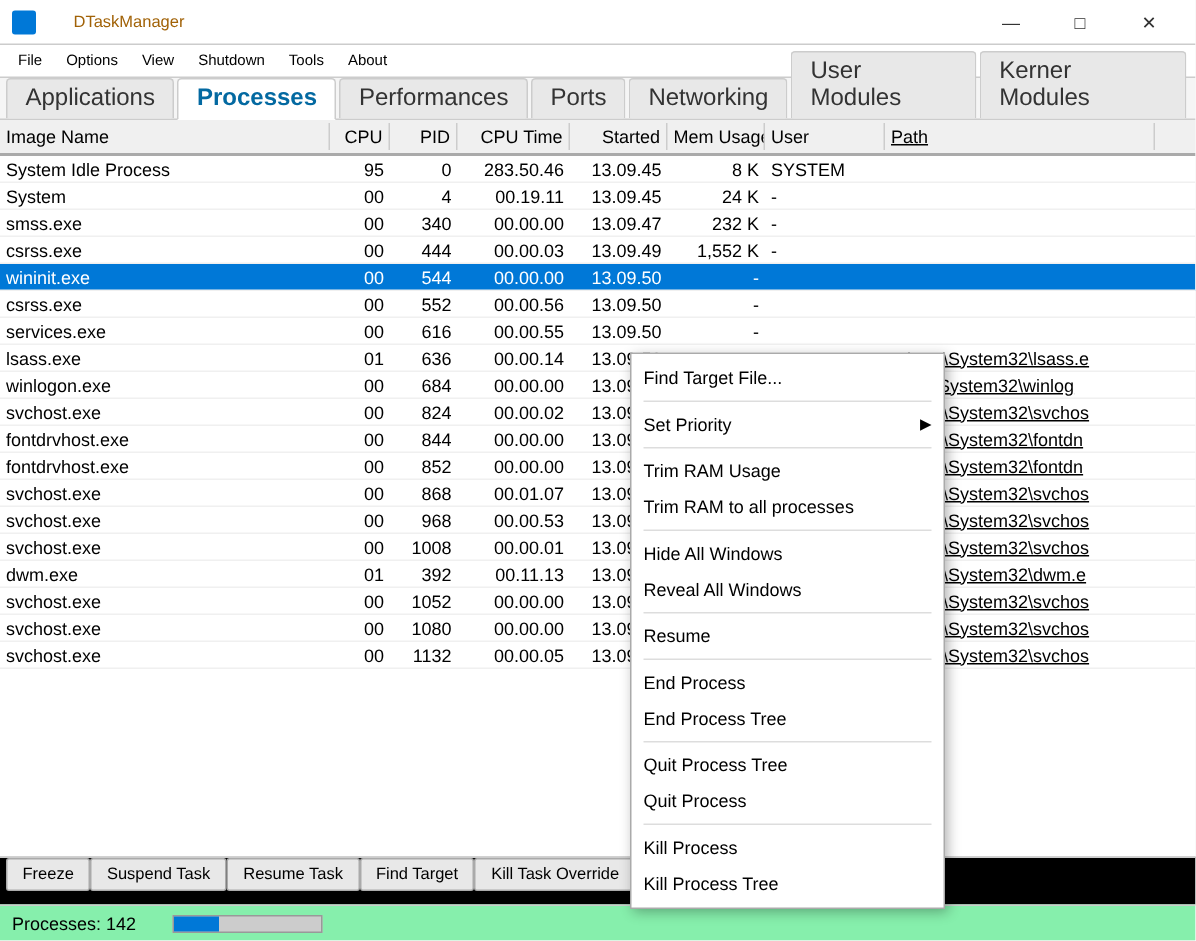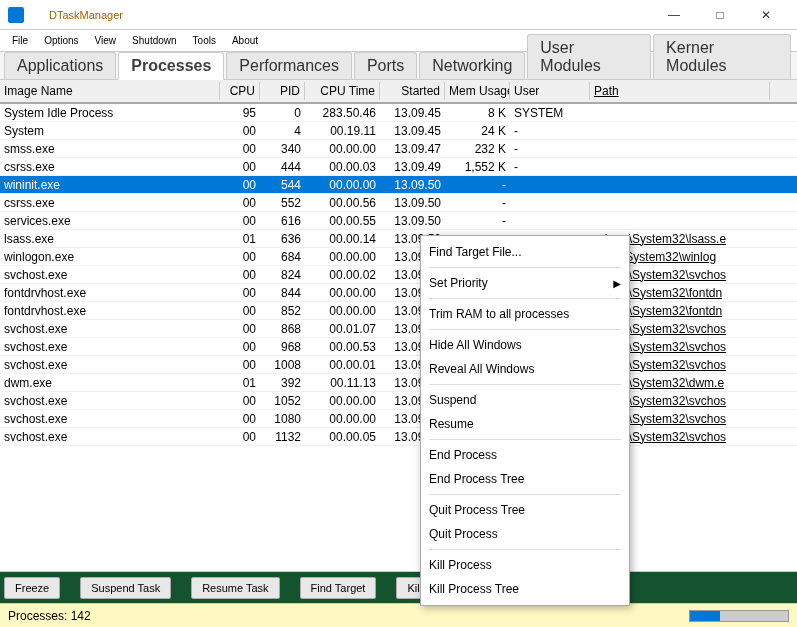--- a/index.html
+++ b/index.html
@@ -63,21 +63,21 @@
       background: #e8e8e8;
       cursor: pointer;
       margin-right: 2px;
       font-size: 16px;
       color: #333;
       border-radius: 3px 3px 0 0;
     }
     .tab.active {
       background: #fff;
       border-bottom: 1px solid #fff;
-      color: #404040;
+      color: #0369a1;
       font-weight: 600;
       margin-bottom: -1px;
       z-index: 1;
     }
 
     
     #main {
       background: #fff;
       display: flex;
       flex-direction: column;
@@ -133,48 +133,47 @@
     .col-pid { width: 45px; text-align: right; }
     .col-cputime { width: 75px; text-align: right; }
     .col-started { width: 65px; text-align: right; }
     .col-mem { width: 65px; text-align: right; }
     .col-user { width: 80px; }
     .col-path { width: 180px; text-decoration: underline; }
 
     
     #bottom-toolbar {
       display: flex;
-      align-items: center;
-      background: #14532d;
+      align-items: flex-start;
+      background: #000000;
       border-top: 1px solid #ccc;
       height: 32px;
       padding: 0 4px;
-      gap: 20px;
+      gap: 0;
     }
     .toolbar-btn {
       padding: 4px 10px;
       background: #e8e8e8;
       border: 1px solid #aaa;
       cursor: pointer;
       font-size: 11px;
       border-radius: 2px;
       white-space: nowrap;
     }
 
     
     #status-bar {
-      background: #fef9c3;
+      background: #86efac;
       border-top: 1px solid #ccc;
       height: 24px;
       display: flex;
       align-items: center;
       padding: 0 8px;
       gap: 24px;
       font-size: 12px;
-      justify-content: space-between;
     }
     #status-bar .status-progress {
       width: 100px; height: 12px;
       background: #ccc;
       border: 1px solid #999;
       position: relative;
     }
     #status-bar .status-progress-fill {
       height: 100%;
       background: #0078d7;
@@ -450,26 +449,26 @@
         <div class="cell col-user"></div>
         <div class="cell col-path">ndows\System32\svchos</div>
       </div>
     </div>
 
   <div id="context-menu">
   <div class="ctx-item">Find Target File...</div>
       <div class="ctx-separator"></div>
       <div class="ctx-item">Set Priority<span class="arrow">▶</span></div>
       <div class="ctx-separator"></div>
+      <div class="ctx-item">Trim RAM Usage</div>
       <div class="ctx-item">Trim RAM to all processes</div>
       <div class="ctx-separator"></div>
       <div class="ctx-item">Hide All Windows</div>
       <div class="ctx-item">Reveal All Windows</div>
       <div class="ctx-separator"></div>
-      <div class="ctx-item">Suspend</div>
       <div class="ctx-item">Resume</div>
       <div class="ctx-separator"></div>
       <div class="ctx-item">End Process</div>
       <div class="ctx-item">End Process Tree</div>
       <div class="ctx-separator"></div>
       <div class="ctx-item">Quit Process Tree</div>
       <div class="ctx-item">Quit Process</div>
       <div class="ctx-separator"></div>
       <div class="ctx-item">Kill Process</div>
       <div class="ctx-item">Kill Process Tree</div>

